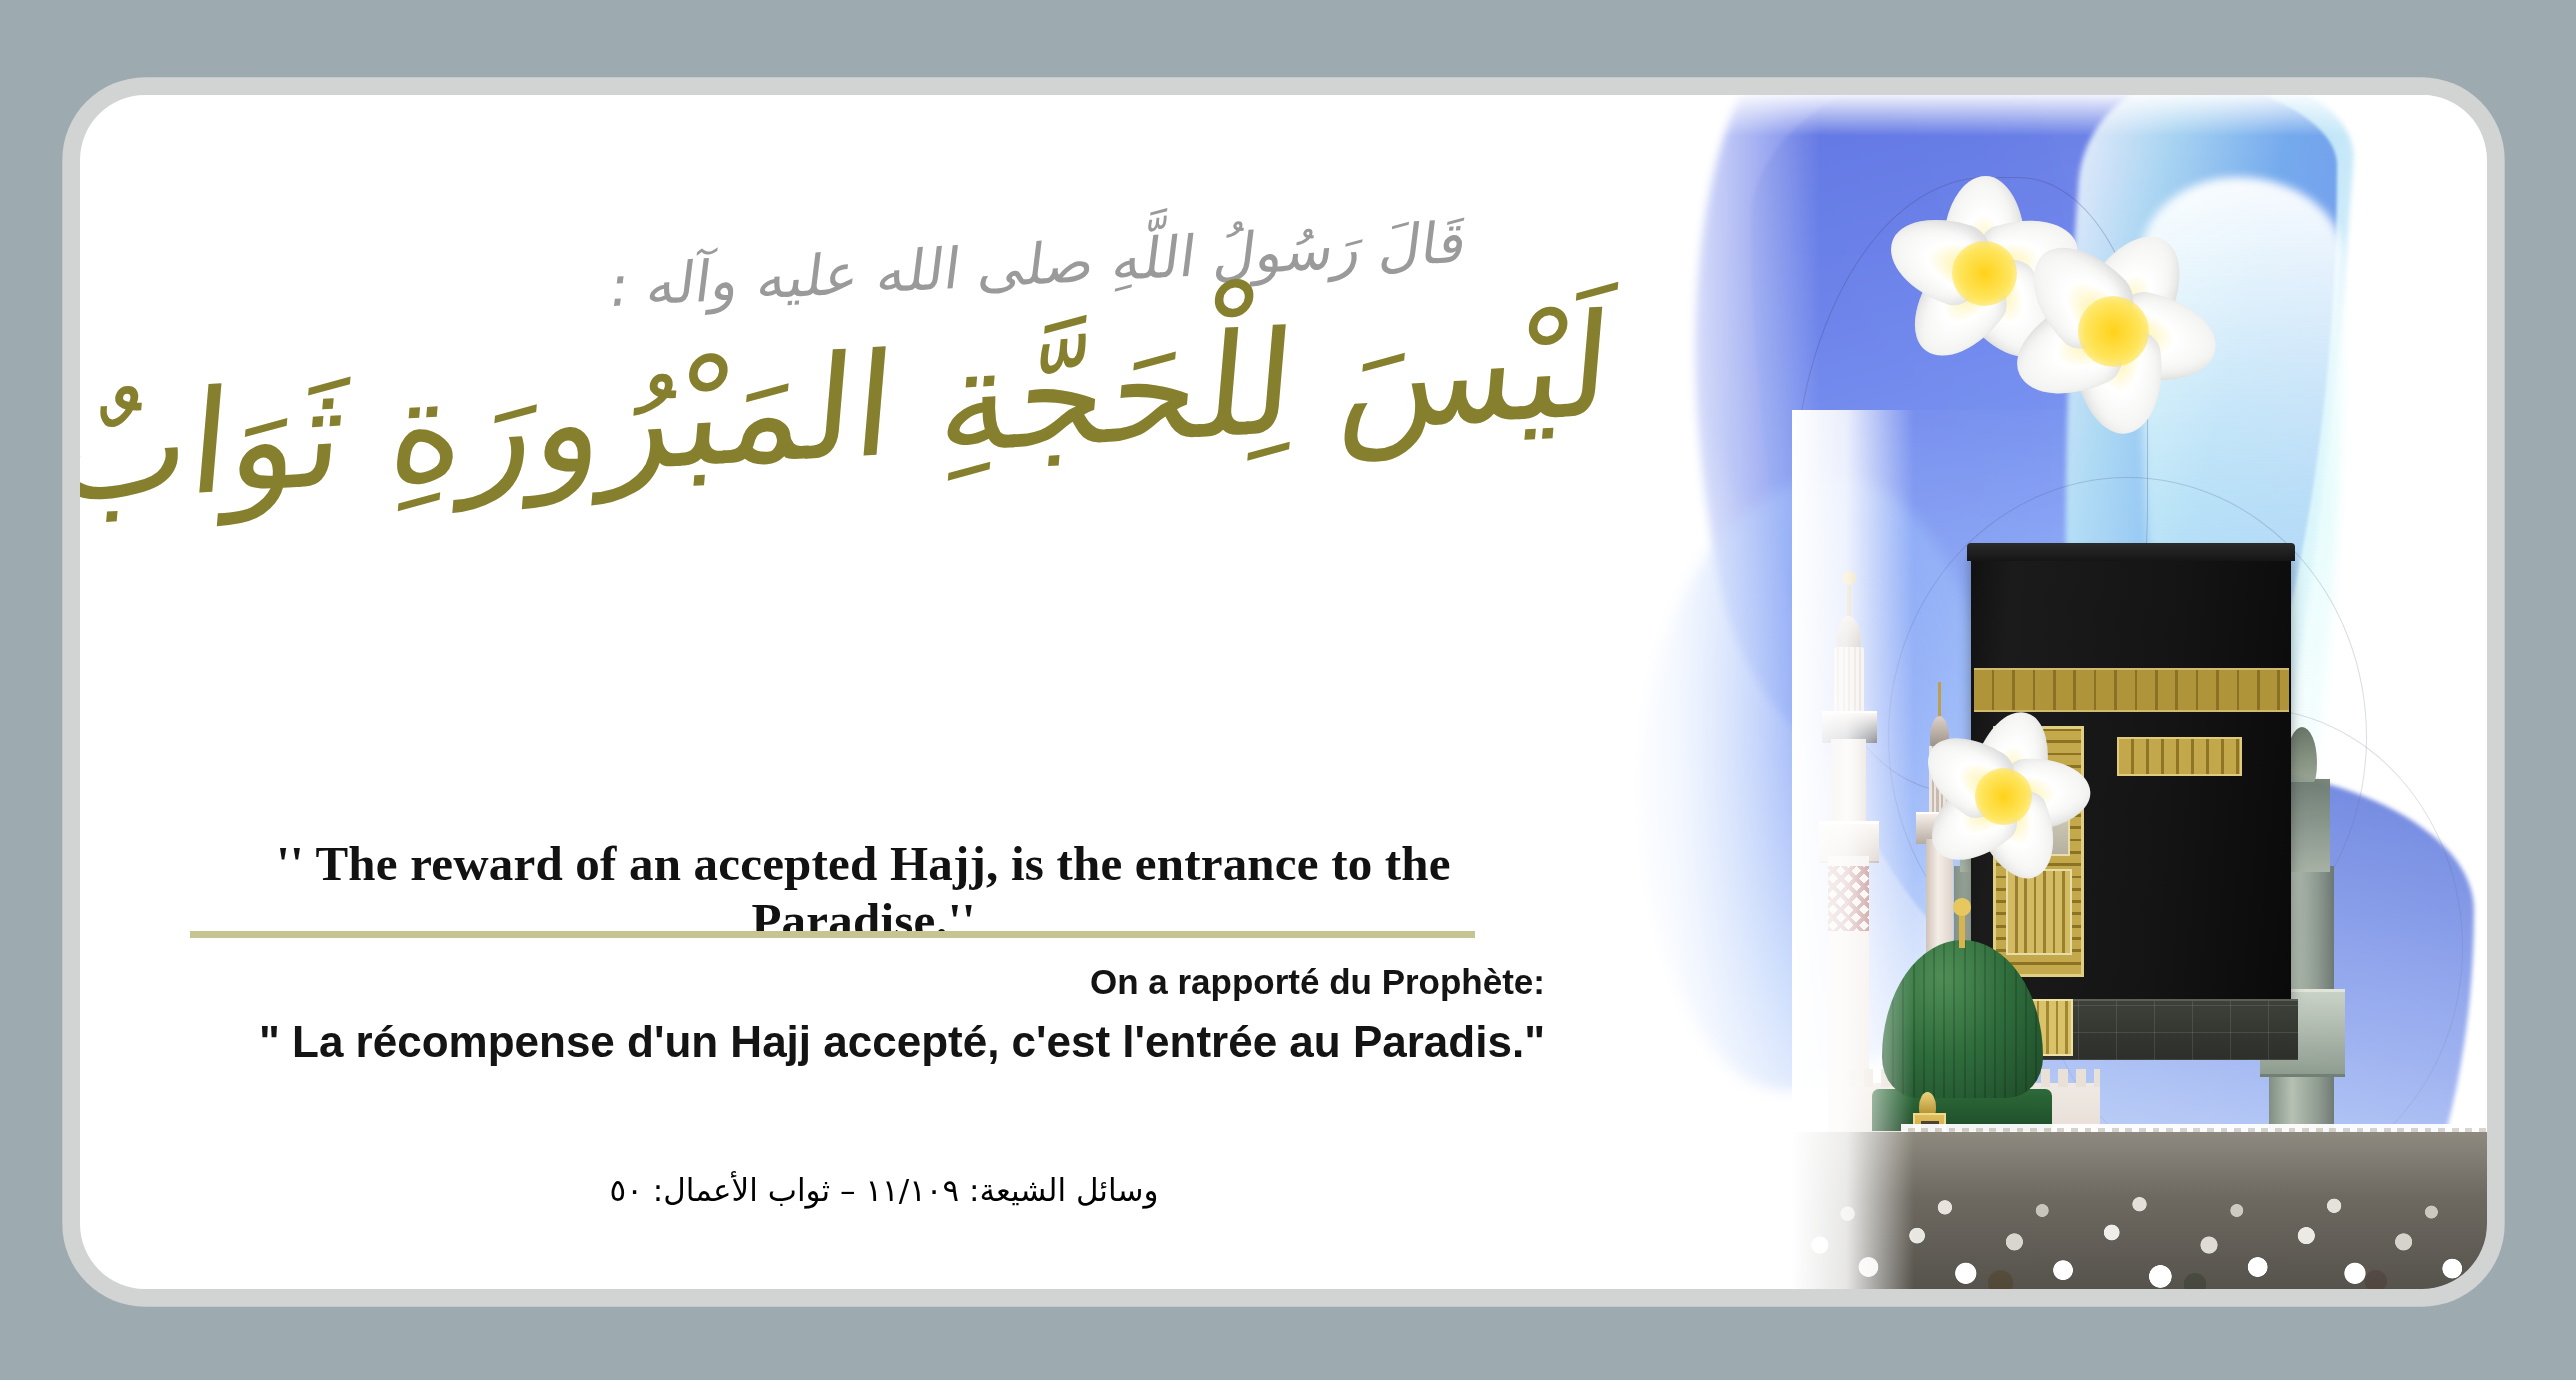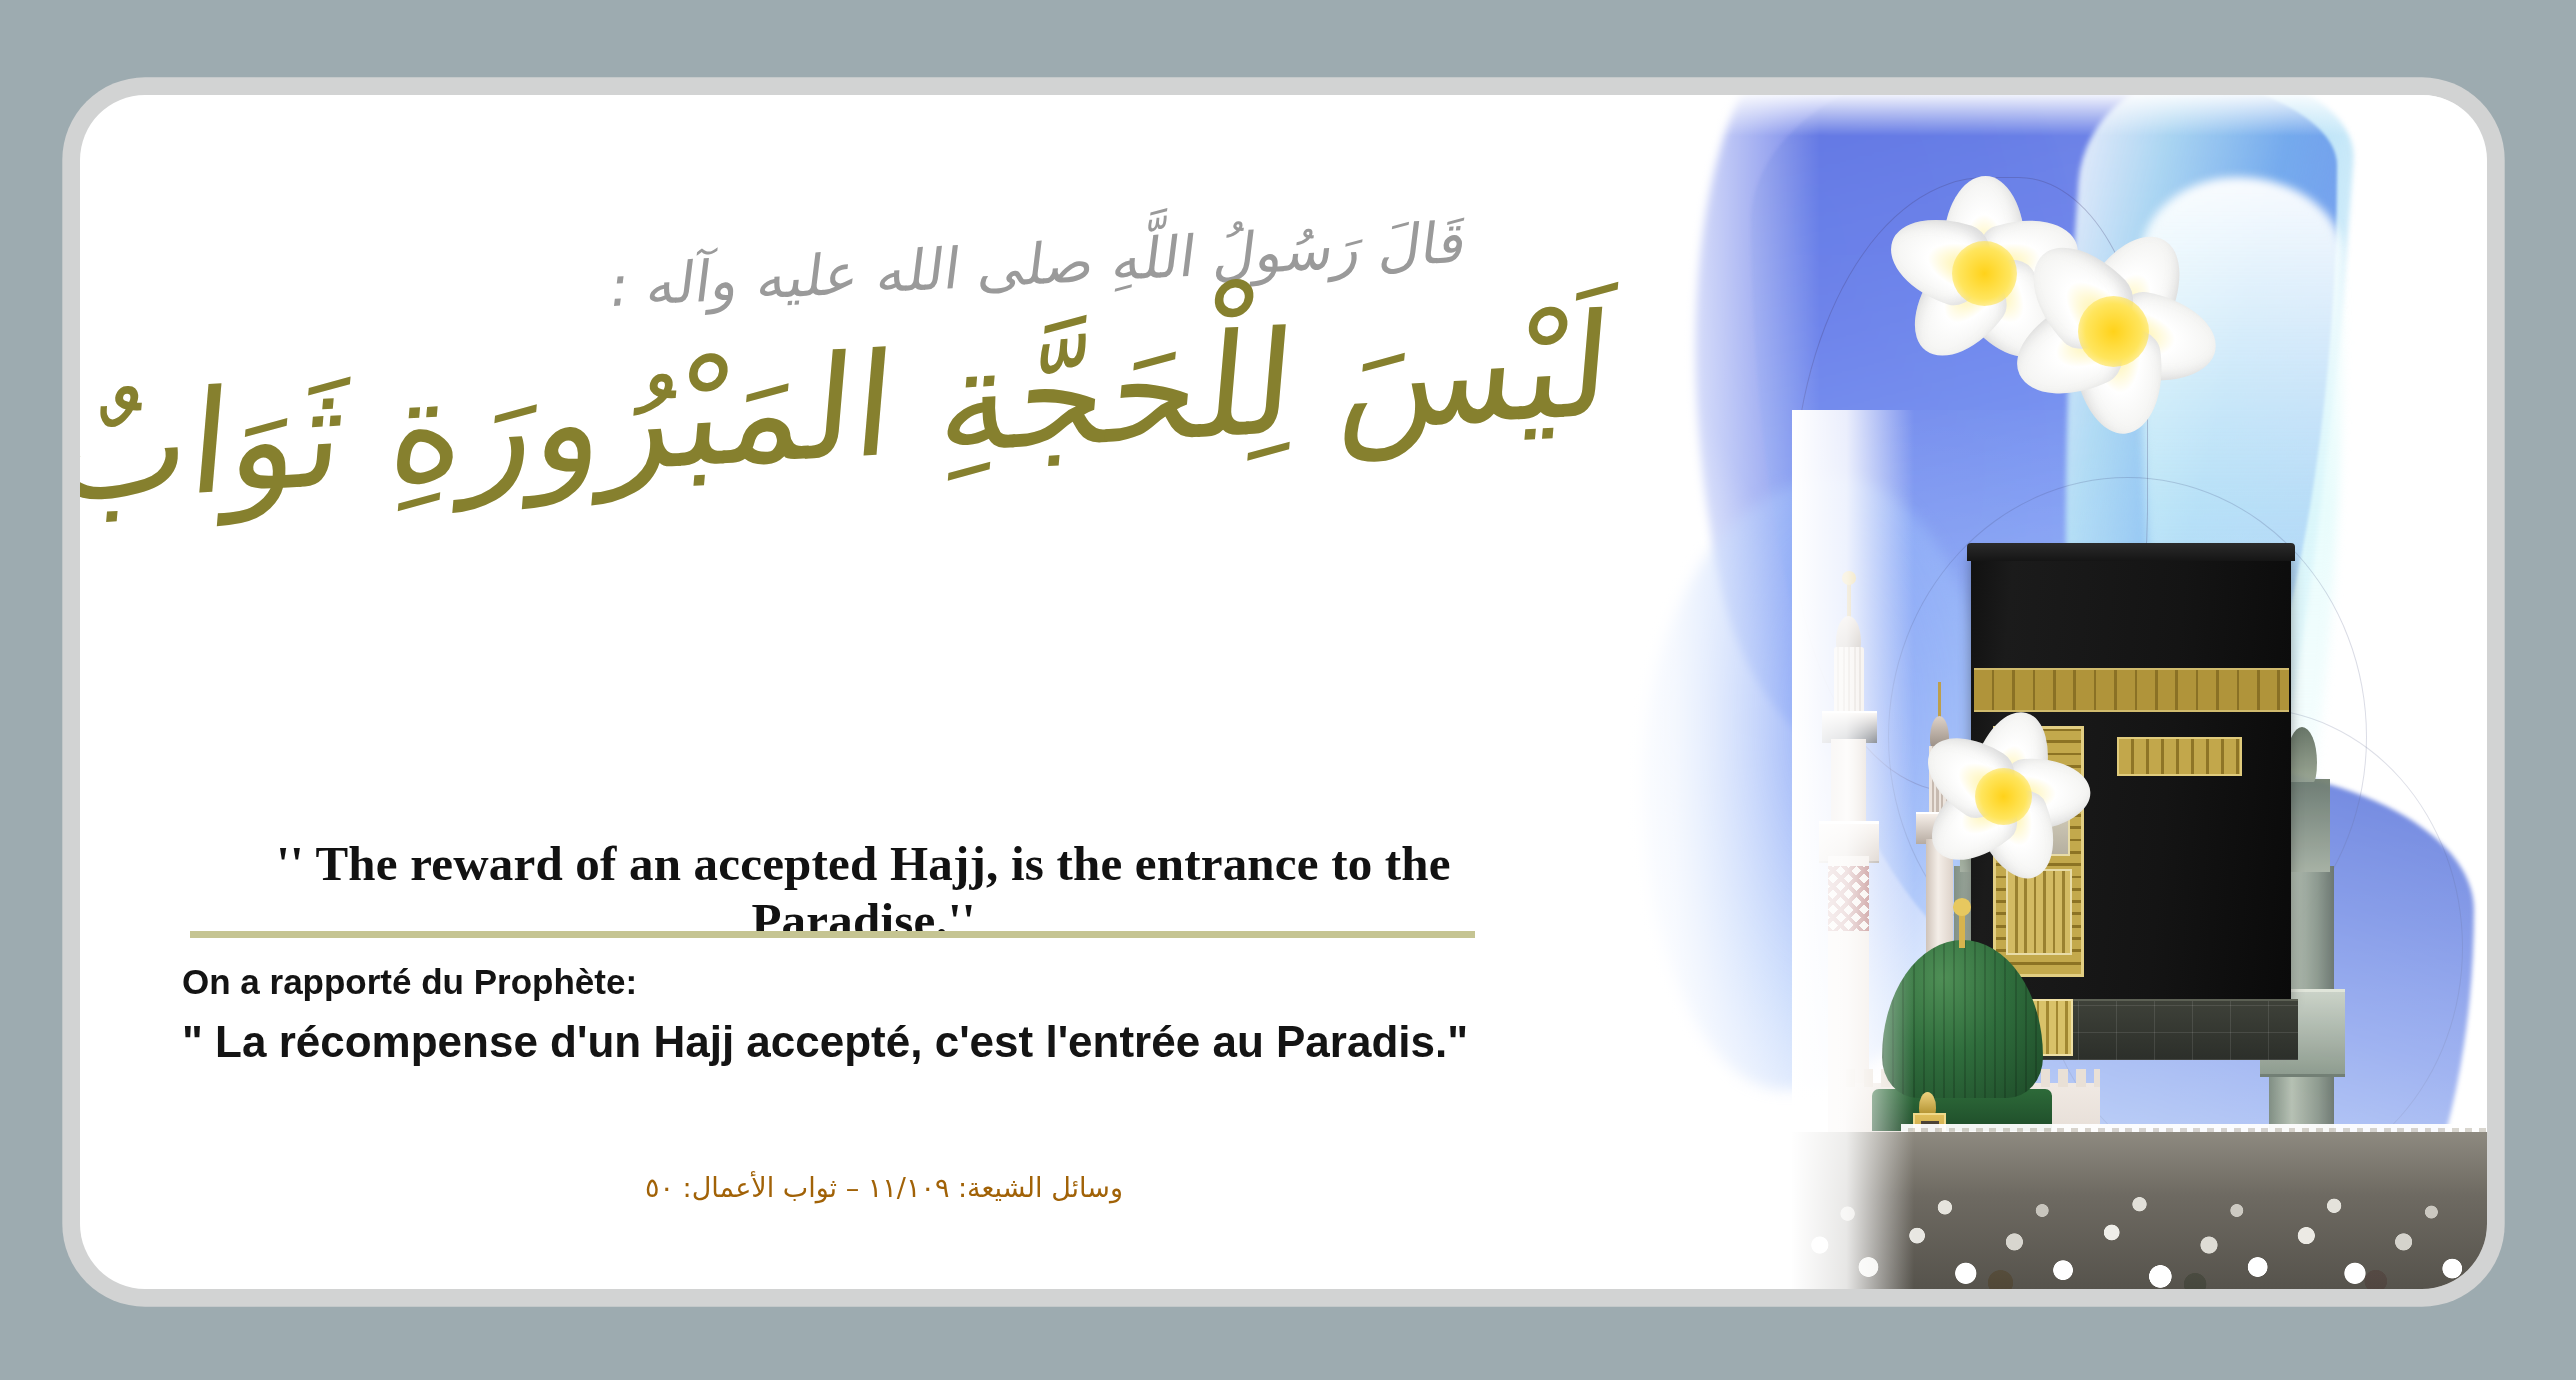--- a/index.html
+++ b/index.html
@@ -445,35 +445,35 @@
   .divider{
     position:absolute;
     left:110px; top:836px;
     width:1285px; height:6.8px;
     background:#c5c492;
   }
 
   .fr-block{
     position:absolute;
     left:102px; top:867px; width:1363px;
-    text-align:left;
+    text-align:right;
     font-family:"Liberation Sans", sans-serif;
     font-weight:bold;
     color:#141414;
   }
   .fr-line1{ font-size:35px; letter-spacing:0px; }
   .fr-line2{ font-size:44px; margin-top:15px; }
 
   .source{
     position:absolute;
     left:0; right:0; top:1077px;
     text-align:center;
     font-family:"DejaVu Sans", sans-serif;
-    font-size:27px;
-    color:#a16207;
+    font-size:31px;
+    color:#000000;
     direction:rtl;
   }
 </style>
 </head>
 <body>
 
 <div id="card">
 
   <div id="art">
 

